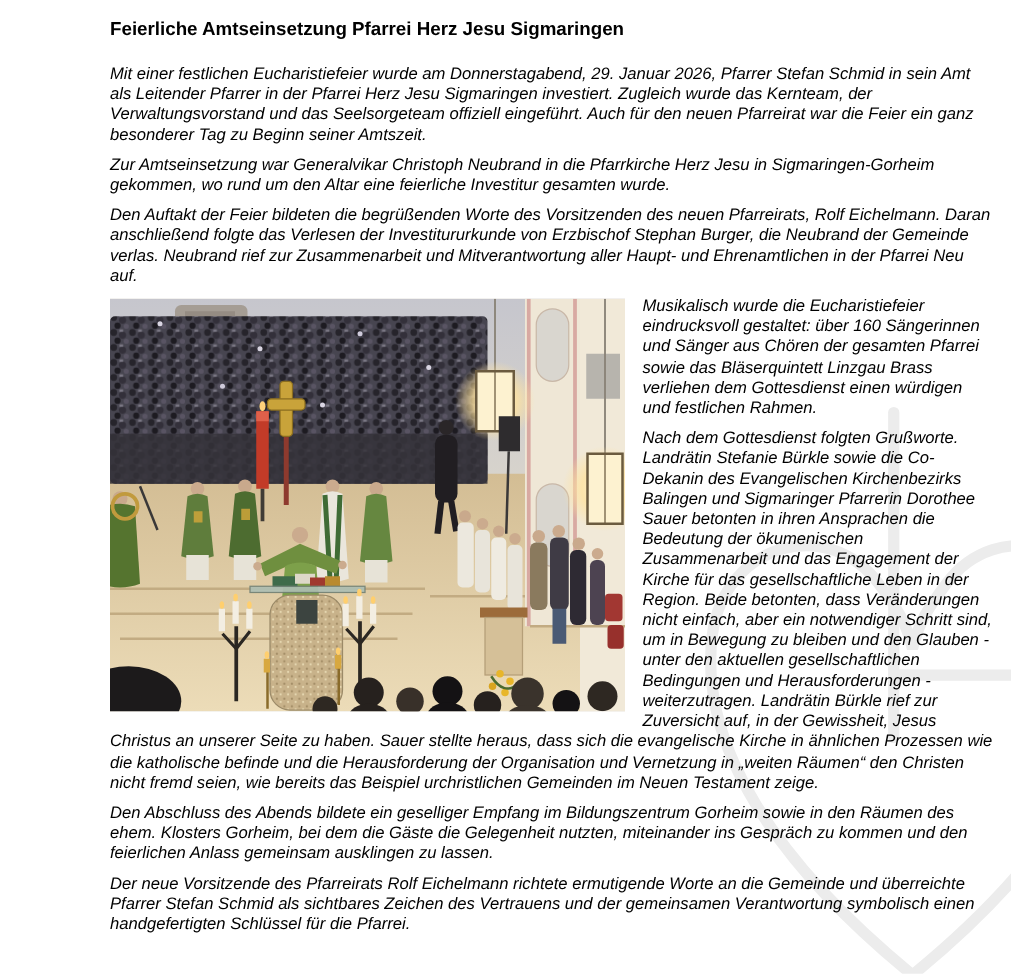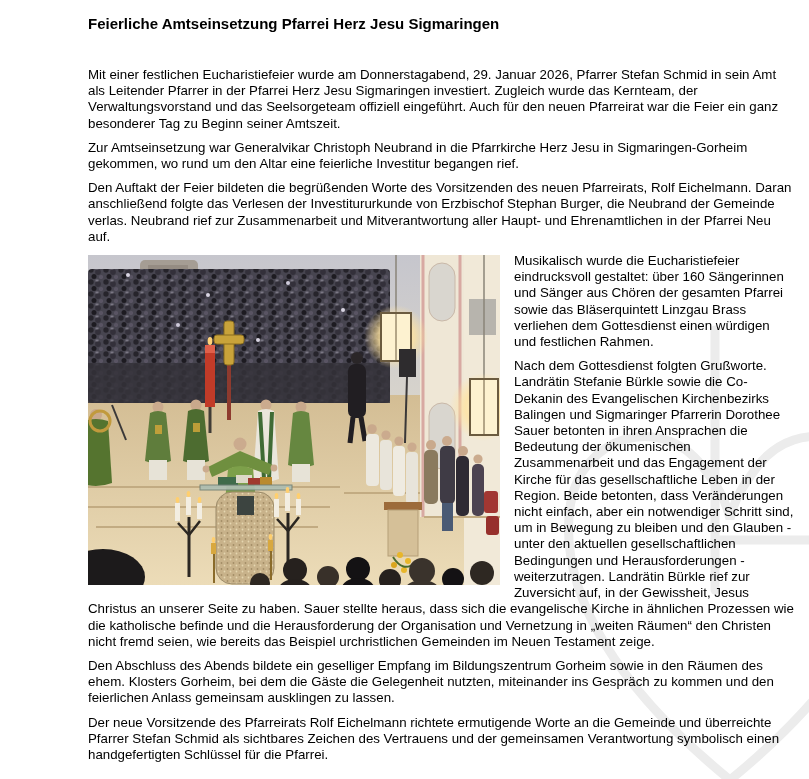--- a/index.html
+++ b/index.html
@@ -7,22 +7,22 @@
     width:809px;height:779px;position:relative;overflow:hidden;
     background:#ffffff;
     font-family:"Liberation Sans", sans-serif;
     color:#000;
   }
   .watermark{position:absolute;left:540px;top:295px;width:430px;height:500px;pointer-events:none;}
   .content{
     position:absolute;left:88px;top:14px;width:706px;
     font-size:13.3px;line-height:16.2px;
   }
-  h1.title{font-size:15px;line-height:19px;font-weight:bold;margin:0 0 34px 0;}
-  p.para{margin:0 0 8px 0;}
+  h1.title{font-size:15px;line-height:19px;font-weight:bold;margin:0 0 18px 0;}
+  p.para{margin:0 0 8px 0;font-style:italic;}
   figure.photo{
     float:left;width:412px;height:330px;
     margin:2px 14px 5px 0;padding:0;
     background:#d8d2c6;
   }
   figure.photo svg{display:block;width:412px;height:330px;}
 </style>
 </head>
 <body>
 
@@ -31,21 +31,21 @@
     <line x1="175" y1="35" x2="175" y2="295"></line>
     <line x1="175" y1="245" x2="425" y2="245"></line>
     <path d="M190,485 C80,395 18,300 30,212 C40,140 122,117 163,172 C178,192 185,203 190,224
          C195,203 202,192 217,172 C258,117 340,140 350,212 C362,300 300,395 190,485 Z"></path>
   </g>
 </svg>
 
 <div class="content">
   <h1 class="title">Feierliche Amtseinsetzung Pfarrei Herz Jesu Sigmaringen</h1>
   <p class="para">Mit einer festlichen Eucharistiefeier wurde am Donnerstagabend, 29. Januar 2026, Pfarrer Stefan Schmid in sein Amt als Leitender Pfarrer in der Pfarrei Herz Jesu Sigmaringen investiert. Zugleich wurde das Kernteam, der Verwaltungsvorstand und das Seelsorgeteam offiziell eingeführt. Auch für den neuen Pfarreirat war die Feier ein ganz besonderer Tag zu Beginn seiner Amtszeit.</p>
-  <p class="para">Zur Amtseinsetzung war Generalvikar Christoph Neubrand in die Pfarrkirche Herz Jesu in Sigmaringen-Gorheim gekommen, wo rund um den Altar eine feierliche Investitur begangen rief.</p>
+  <p class="para">Zur Amtseinsetzung war Generalvikar Christoph Neubrand in die Pfarrkirche Herz Jesu in Sigmaringen-Gorheim gekommen, wo rund um den Altar eine feierliche Investitur gesamten wurde.</p>
   <p class="para">Den Auftakt der Feier bildeten die begrüßenden Worte des Vorsitzenden des neuen Pfarreirats, Rolf Eichelmann. Daran anschließend folgte das Verlesen der Investitururkunde von Erzbischof Stephan Burger, die Neubrand der Gemeinde verlas. Neubrand rief zur Zusammenarbeit und Mitverantwortung aller Haupt- und Ehrenamtlichen in der Pfarrei Neu auf.</p>
 
   <figure class="photo">
 
     <svg viewBox="0 0 412 330" aria-hidden="true">
       <defs>
         <linearGradient id="wallG" x1="0" y1="0" x2="0" y2="1">
           <stop offset="0" stop-color="#c6c6cd"></stop>
             <stop offset="1" stop-color="#d8d4cc"></stop>
         </linearGradient>

